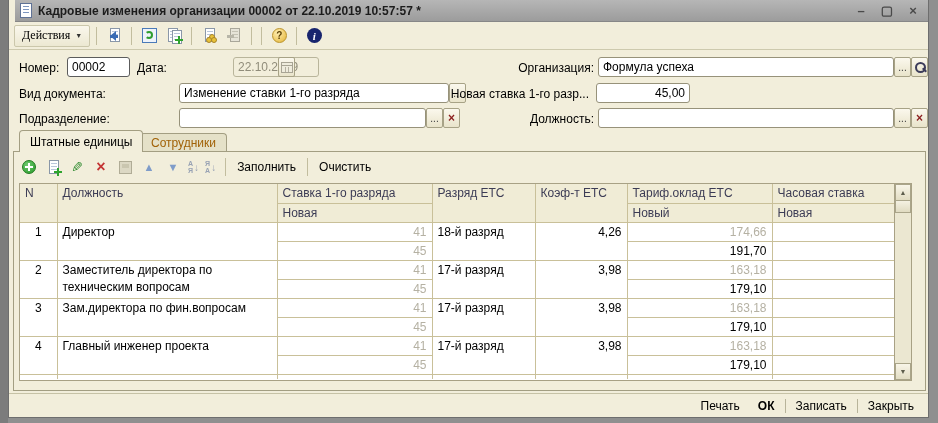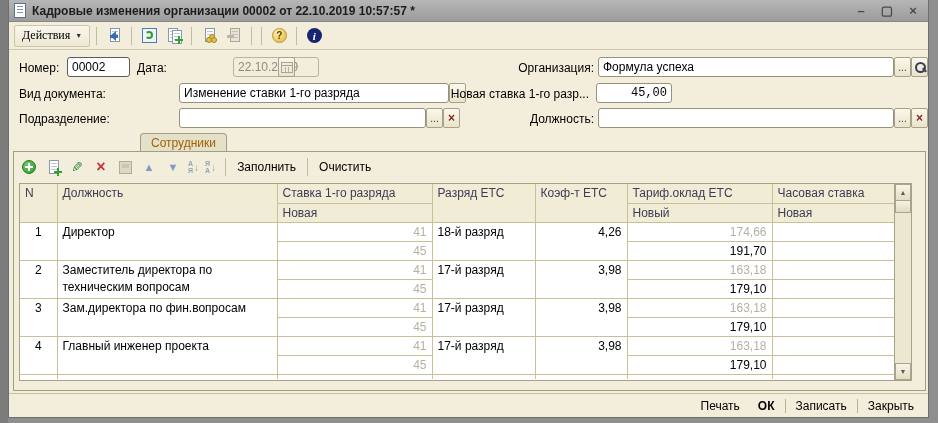--- a/index.html
+++ b/index.html
@@ -10,21 +10,21 @@
     font-family:"Liberation Sans", sans-serif;
     font-size:12px; color:#000;
   }
   body::before { content:""; position:absolute; left:0; top:0; width:8px; height:423px; background:#7c7c7c; }
 
   
   .dialog { position:absolute; left:8px; top:0; width:921px; height:418px;
     background:#f2eedb; border:1px solid #6e6e6e; border-top:none; }
 
   
-  .titlebar { position:absolute; left:0; top:0; right:0; height:22px;
+  .titlebar { position:absolute; left:6px; top:0; right:0; height:22px;
     background:linear-gradient(#b6b6b6,#9c9c9c);
     border-bottom:1px solid #878787;
     display:flex; align-items:center; padding:0 5px; gap:6px; }
   .wdoc { width:12px; height:15px; background:#fff; border:1px solid #5f7296; position:relative; flex:none; }
   .wdoc::after { content:""; position:absolute; left:2px; top:2px; right:2px; height:9px;
     background:repeating-linear-gradient(#7d96c0 0 1px, transparent 1px 3px); }
   .title { flex:1; font-weight:bold; color:#1c1c1c; white-space:nowrap; overflow:hidden; }
   .winbtn { width:20px; height:18px; display:flex; align-items:center; justify-content:center;
     color:#4a4a4a; font-weight:bold; font-size:13px; }
 
@@ -228,32 +228,33 @@
   <span class="inp" style="left:589px; top:57px; width:296px;">Формула успеха</span>
   <span class="btn-sq" style="left:885px; top:57px;">...</span>
   <span class="btn-sq" style="left:902px; top:57px;">
       <span class="mag"></span>
     </span>
 
   <span class="lbl" style="left:10px; top:87px;">Вид документа:</span>
   <span class="inp" style="left:170px; top:83px; width:270px;">Изменение ставки 1-го разряда</span>
   <span class="btn-sq" style="left:440px; top:83px;">...</span>
   <span class="lbl lbl-r" style="right:339px; top:87px;">Новая ставка 1-го разр...</span>
-  <span class="inp inp-num" style="left:587px; top:83px; width:76px;font-family:Liberation Mono, monospace;">45,00</span>
+  <span class="inp inp-num" style="left:587px; top:83px; width:94px;">45,00</span>
 
   <span class="lbl" style="left:10px; top:112px;">Подразделение:</span>
   <span class="inp" style="left:170px; top:108px; width:247px;"></span>
   <span class="btn-sq" style="left:417px; top:108px;">...</span>
   <span class="btn-sq btn-clear" style="left:434px; top:108px;">×</span>
 
   <span class="lbl lbl-r" style="right:334px; top:112px;">Должность:</span>
   <span class="inp" style="left:589px; top:108px; width:296px;"></span>
   <span class="btn-sq" style="left:885px; top:108px;">...</span>
   <span class="btn-sq btn-clear" style="left:902px; top:108px;">×</span>
 
+  <span class="tab tab-active" style="left:10px;">Штатные единицы</span>
   <span class="tab tab-inactive" style="left:131px;">Сотрудники</span>
 
   <div class="tab-page">
 
     <div class="ttb">
       <span class="tico">
           <span class="addc"></span>
         </span>
       <span class="tico">
         <span class="ic">

